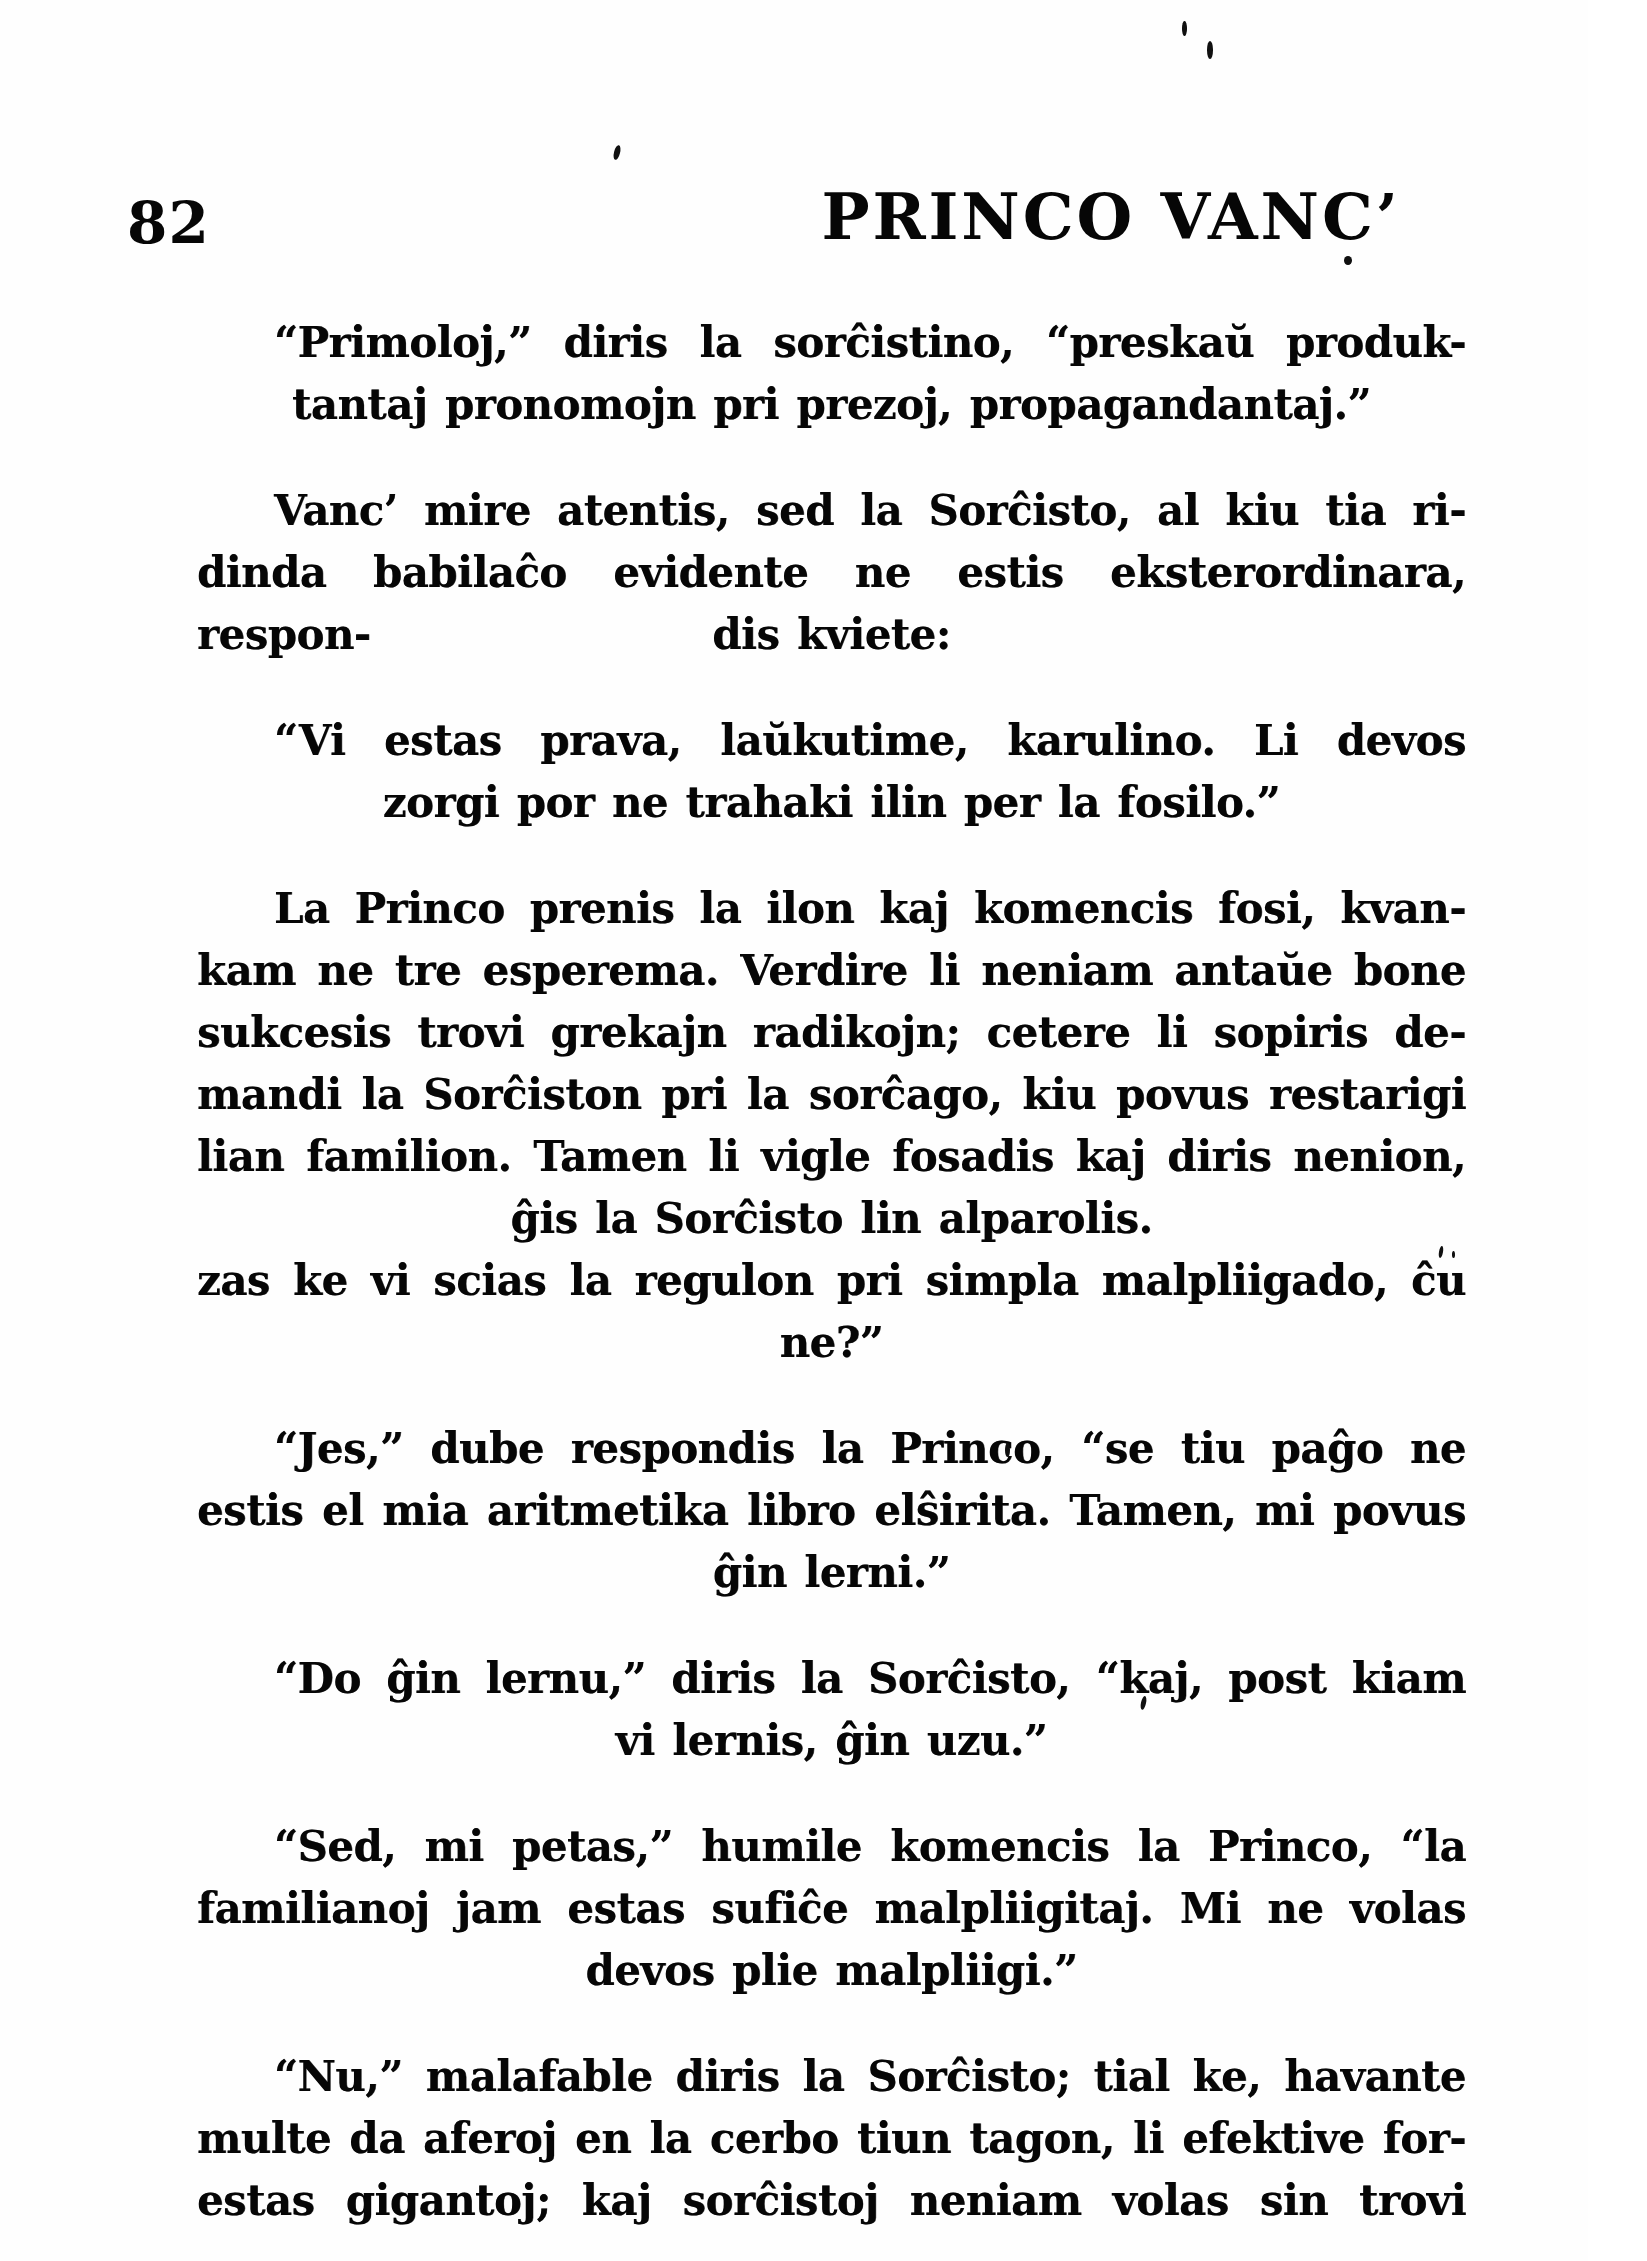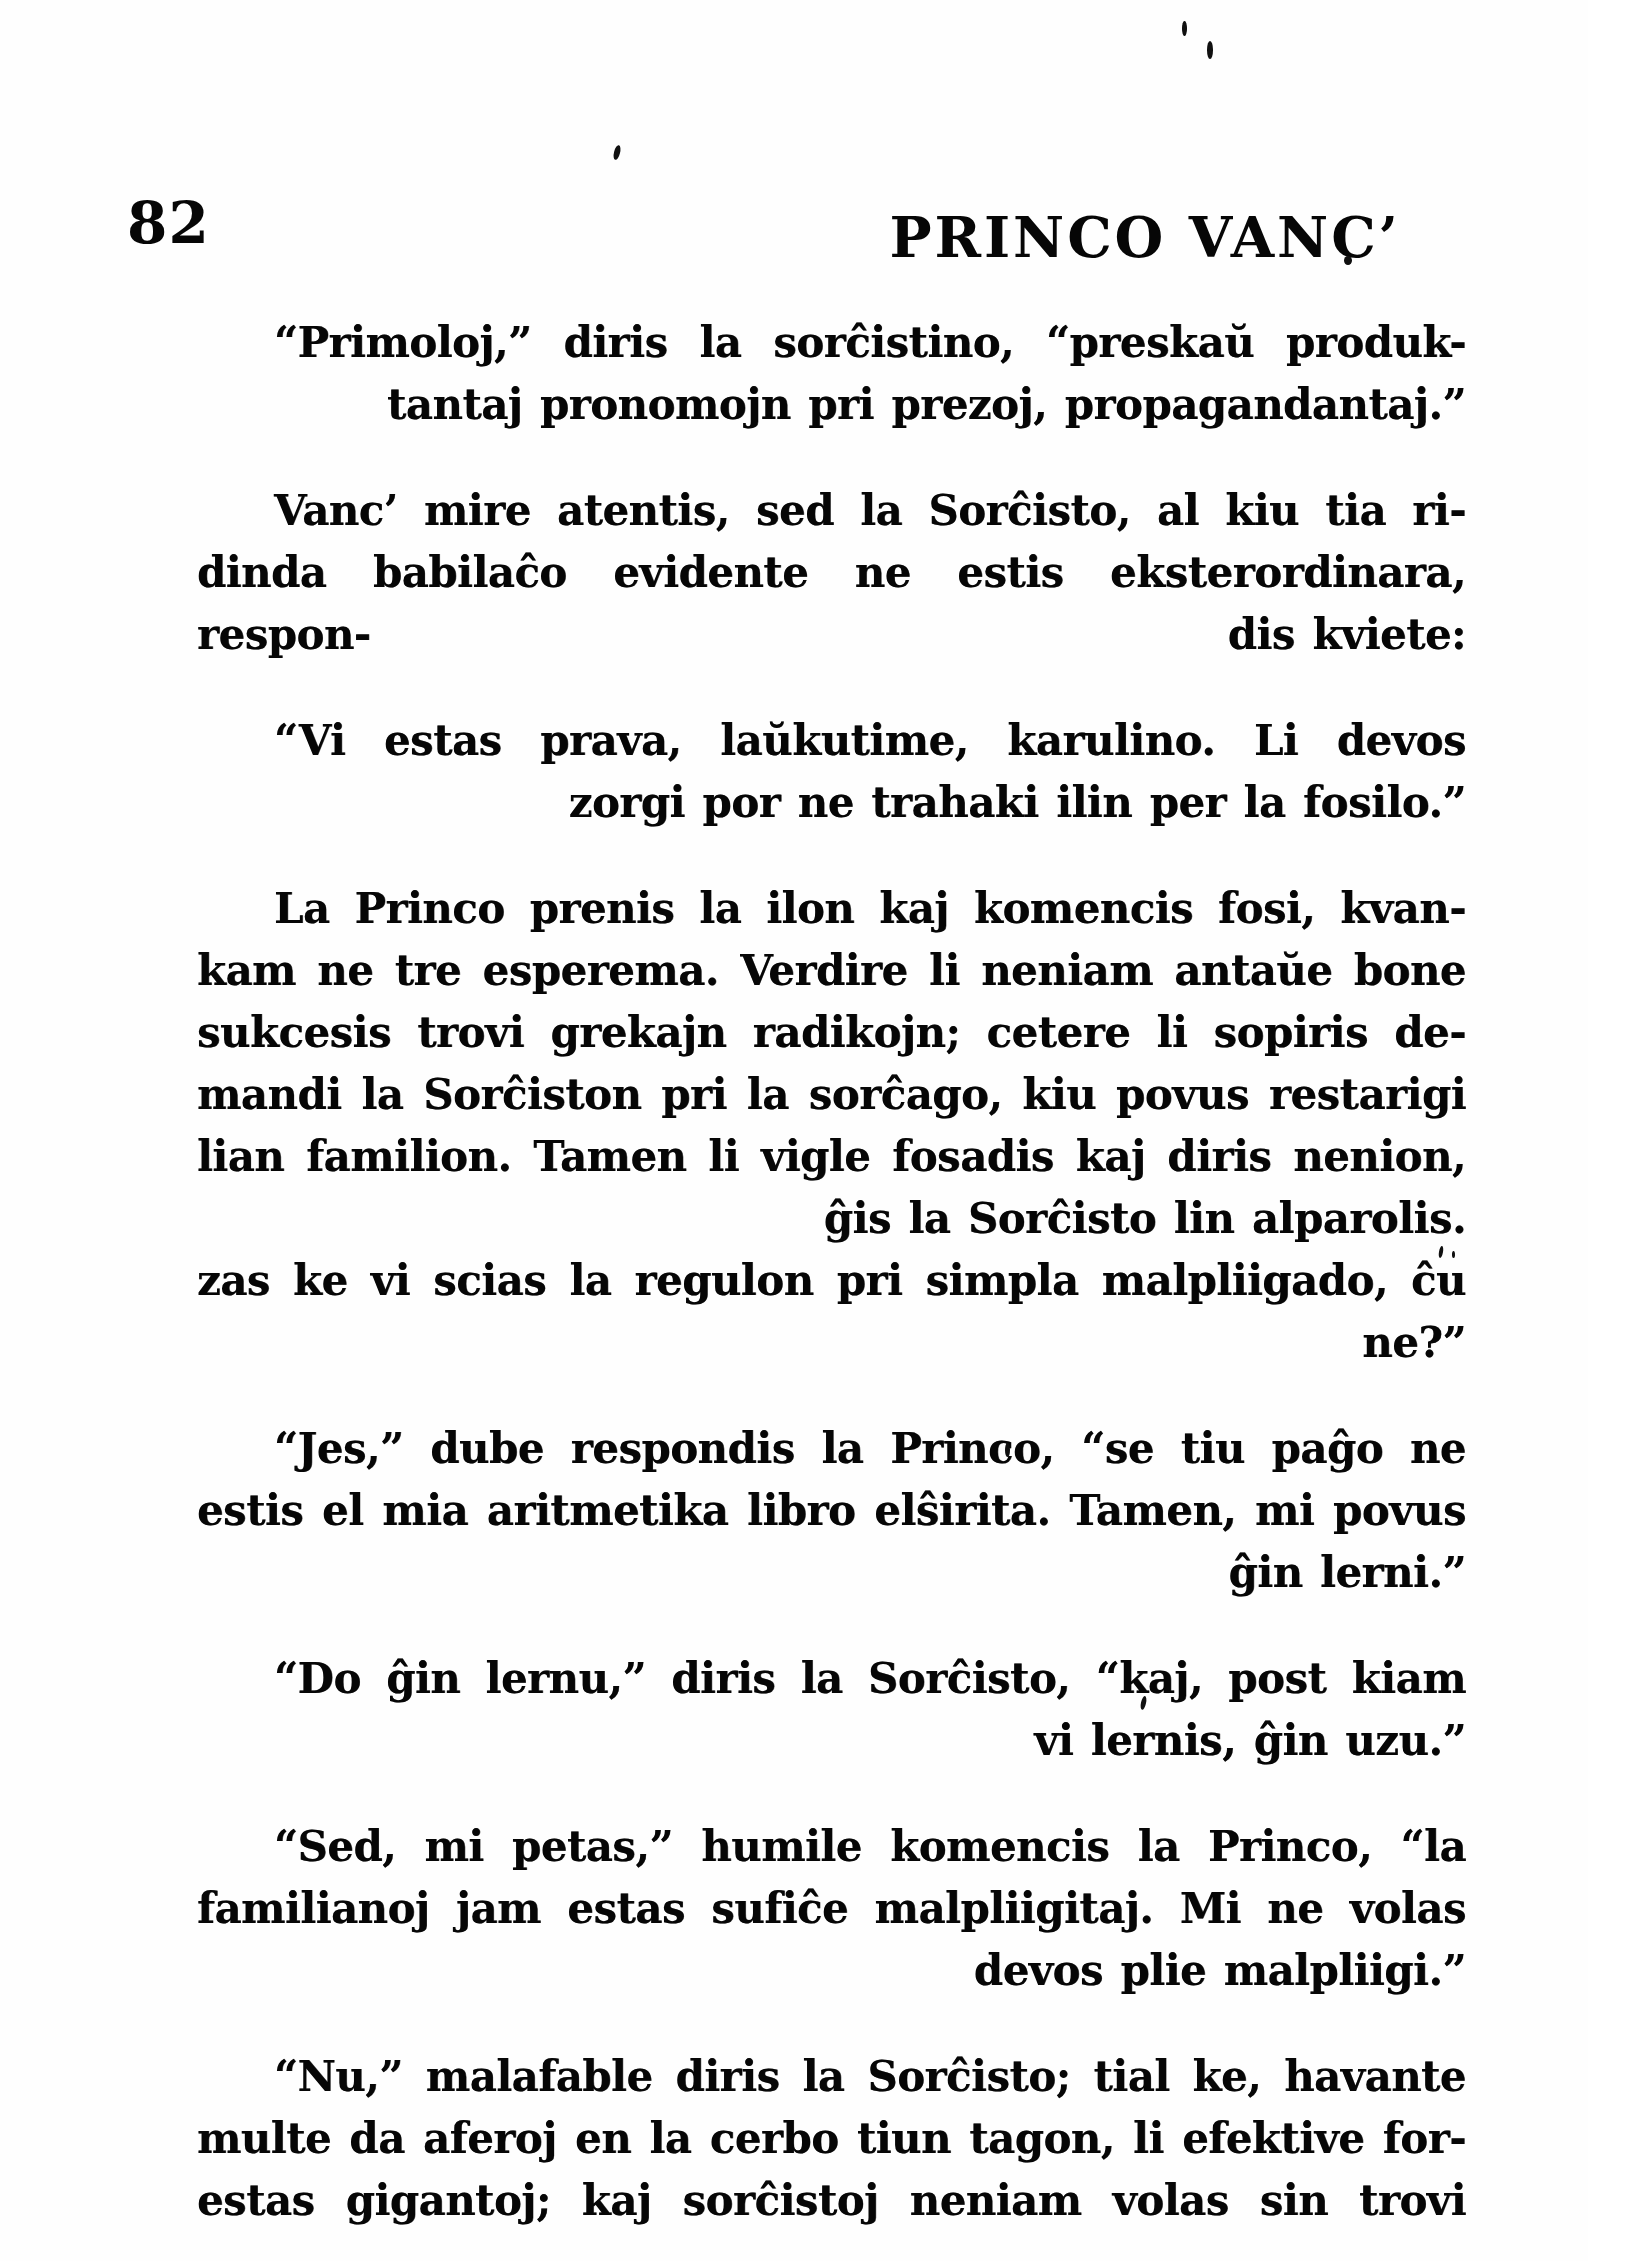--- a/index.html
+++ b/index.html
@@ -18,44 +18,43 @@
     top: 194px;
     font-size: 58px;
     font-weight: 700;
     line-height: 1;
     letter-spacing: 1.2px;
   }
   .header-title {
     position: absolute;
     right: 187px;
     top: 185px;
-    font-size: 56px;
+    font-size: 64px;
     font-weight: 700;
     line-height: 1;
     letter-spacing: 2.9px;
     white-space: nowrap;
-    margin-top: 24px;
   }
   .body-text {
     position: absolute;
     left: 197px;
     top: 268px;
     width: 1269px;
   }
   .line {
     height: 62px;
     line-height: 62px;
     font-size: 42px;
     font-weight: 700;
     letter-spacing: -0.6px;
     word-spacing: 3.5px;
     text-shadow: 0.4px 0 0 rgba(0,0,0,0.55);
   }
   .line.j { text-align: justify; text-align-last: justify; }
-  .line.l { text-align: right; }
+  .line.l { text-align: center; }
   .line.indent { padding-left: 77px; margin-top: 44px; }
   .speck {
     position: absolute;
     background: #101010;
     border-radius: 50%;
   }
 </style>
 </head>
 <body>
 

